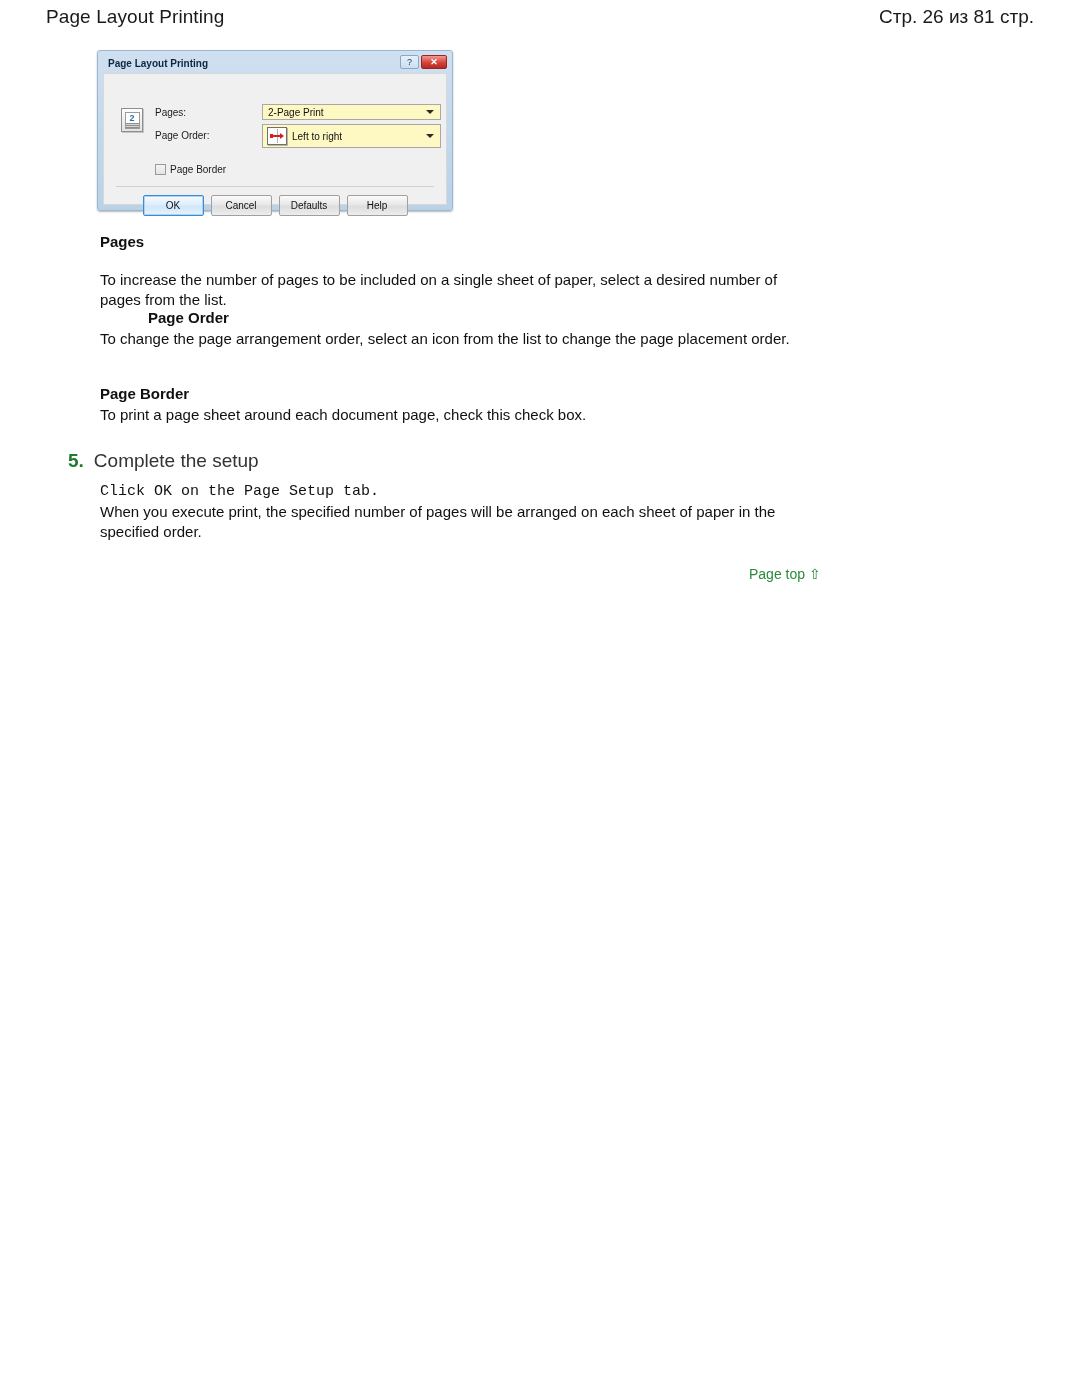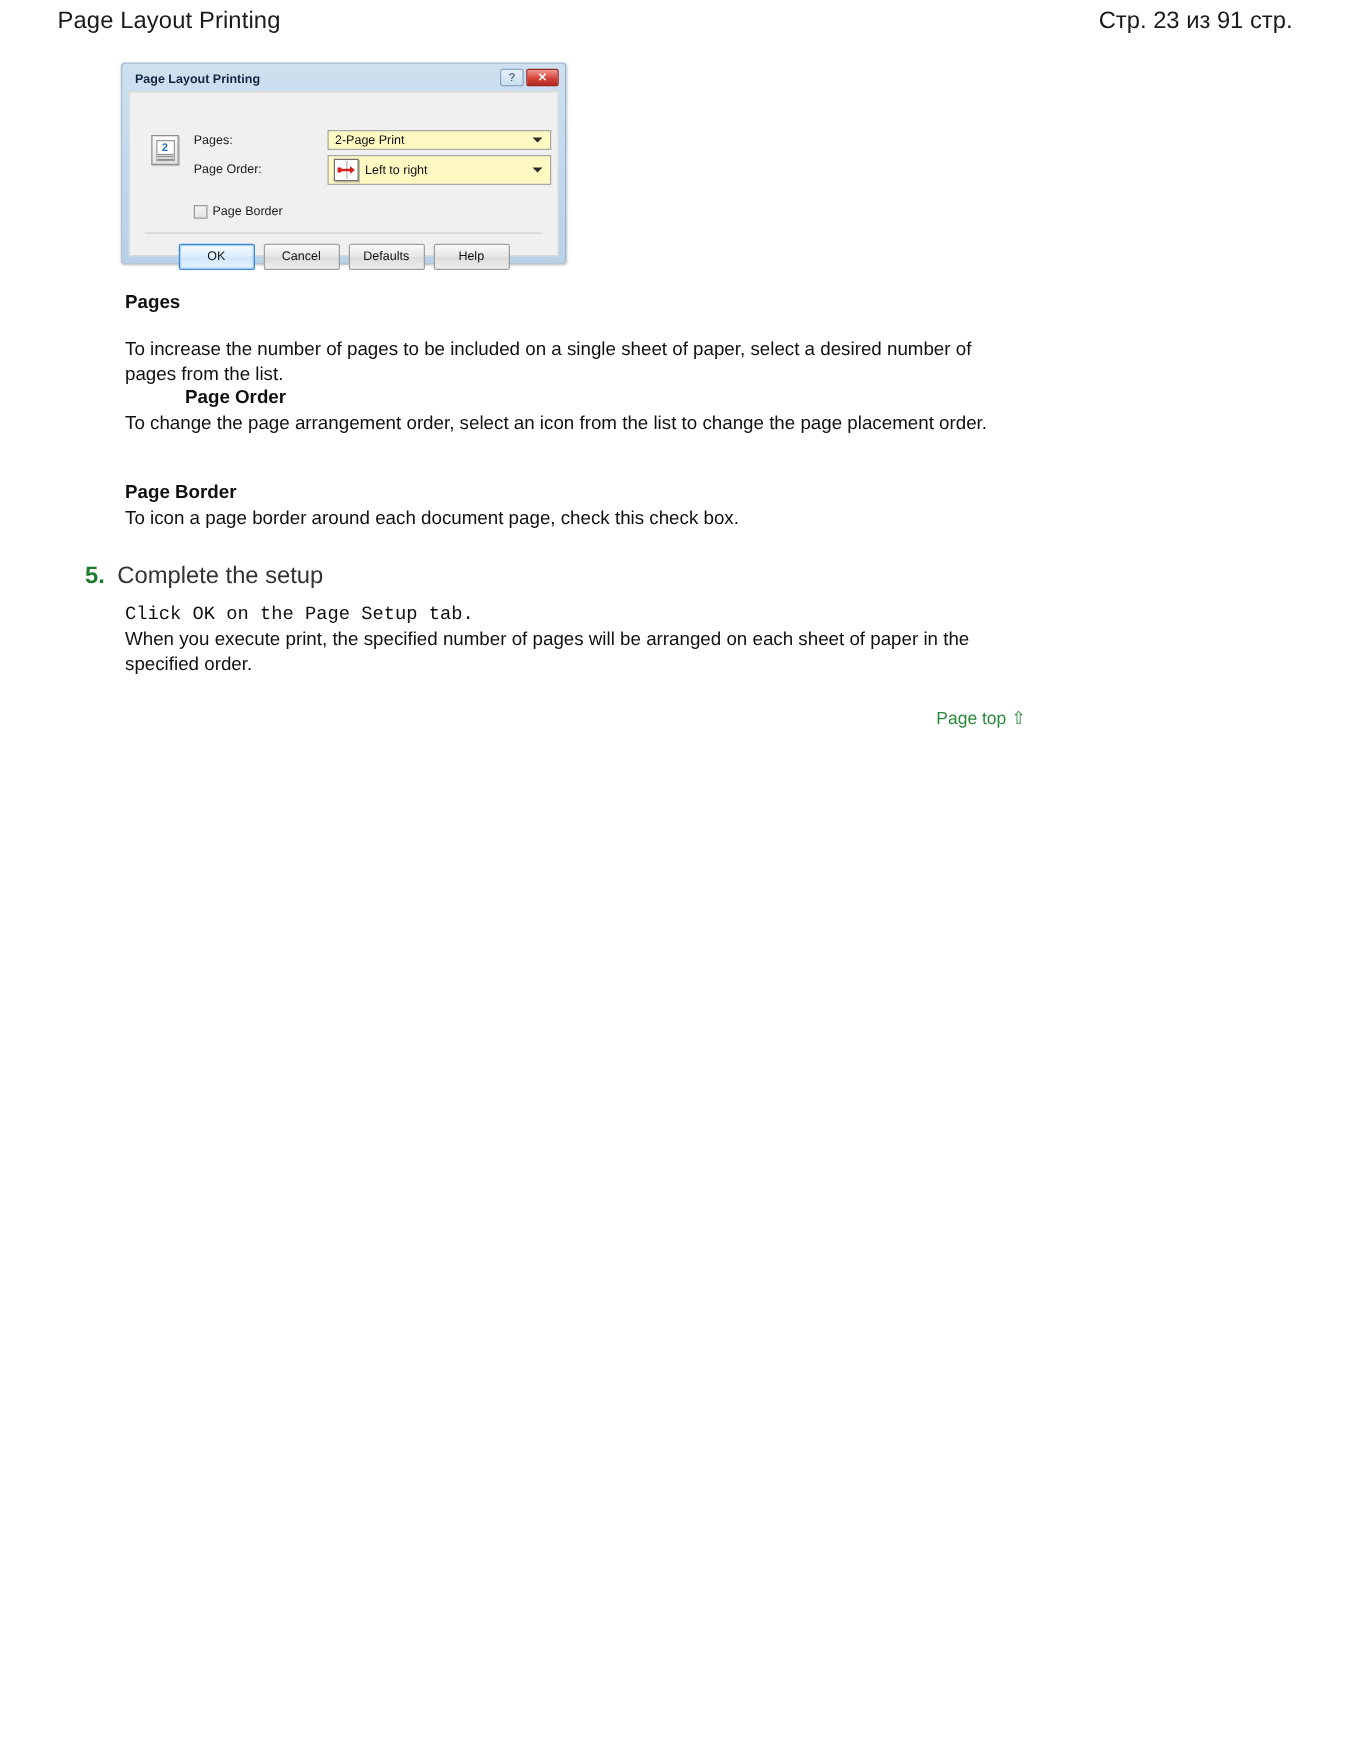--- a/index.html
+++ b/index.html
@@ -366,21 +366,21 @@
   .pagetop .arrow-up {
     font-size: 14px;
     line-height: 1;
   }
 </style>
 </head>
 <body>
 
 <div class="page-header">
   <div class="header-title">Page Layout Printing</div>
-  <div class="header-pagenum">Стр. 23 из 91 стр.</div>
+  <div class="header-pagenum">Стр. 26 из 81 стр.</div>
 </div>
 
 <div class="dialog-wrap">
   <div class="dialog-outerframe">
 
     <div class="titlebar">
       <div class="titlebar-text">Page Layout Printing</div>
       <div class="titlebar-buttons">
         <div class="tb-btn">?</div>
         <div class="tb-btn close">✕</div>
@@ -435,21 +435,21 @@
 
 <div class="content">
 
   <div class="sec-head" style="top:233px;">Pages</div>
   <div class="sec-body" style="top:270px;">To increase the number of pages to be included on a single sheet of paper, select a desired number of pages from the list.</div>
 
   <div class="sec-head" style="top:309px;margin-left:48px;">Page Order</div>
   <div class="sec-body" style="top:329px;">To change the page arrangement order, select an icon from the list to change the page placement order.</div>
 
   <div class="sec-head" style="top:385px;">Page Border</div>
-  <div class="sec-body" style="top:405px;">To icon a page border around each document page, check this check box.</div>
+  <div class="sec-body" style="top:405px;">To print a page sheet around each document page, check this check box.</div>
 
   <div class="step">
     <span class="step-num">5.</span>
     <span class="step-title">Complete the setup</span>
   </div>
 
   <div class="sec-body" style="top:482px;font-family:Liberation Mono, monospace;">Click OK on the Page Setup tab.</div>
   <div class="sec-body" style="top:502px;">When you execute print, the specified number of pages will be arranged on each sheet of paper in the specified order.</div>
 
   <div class="pagetop">

